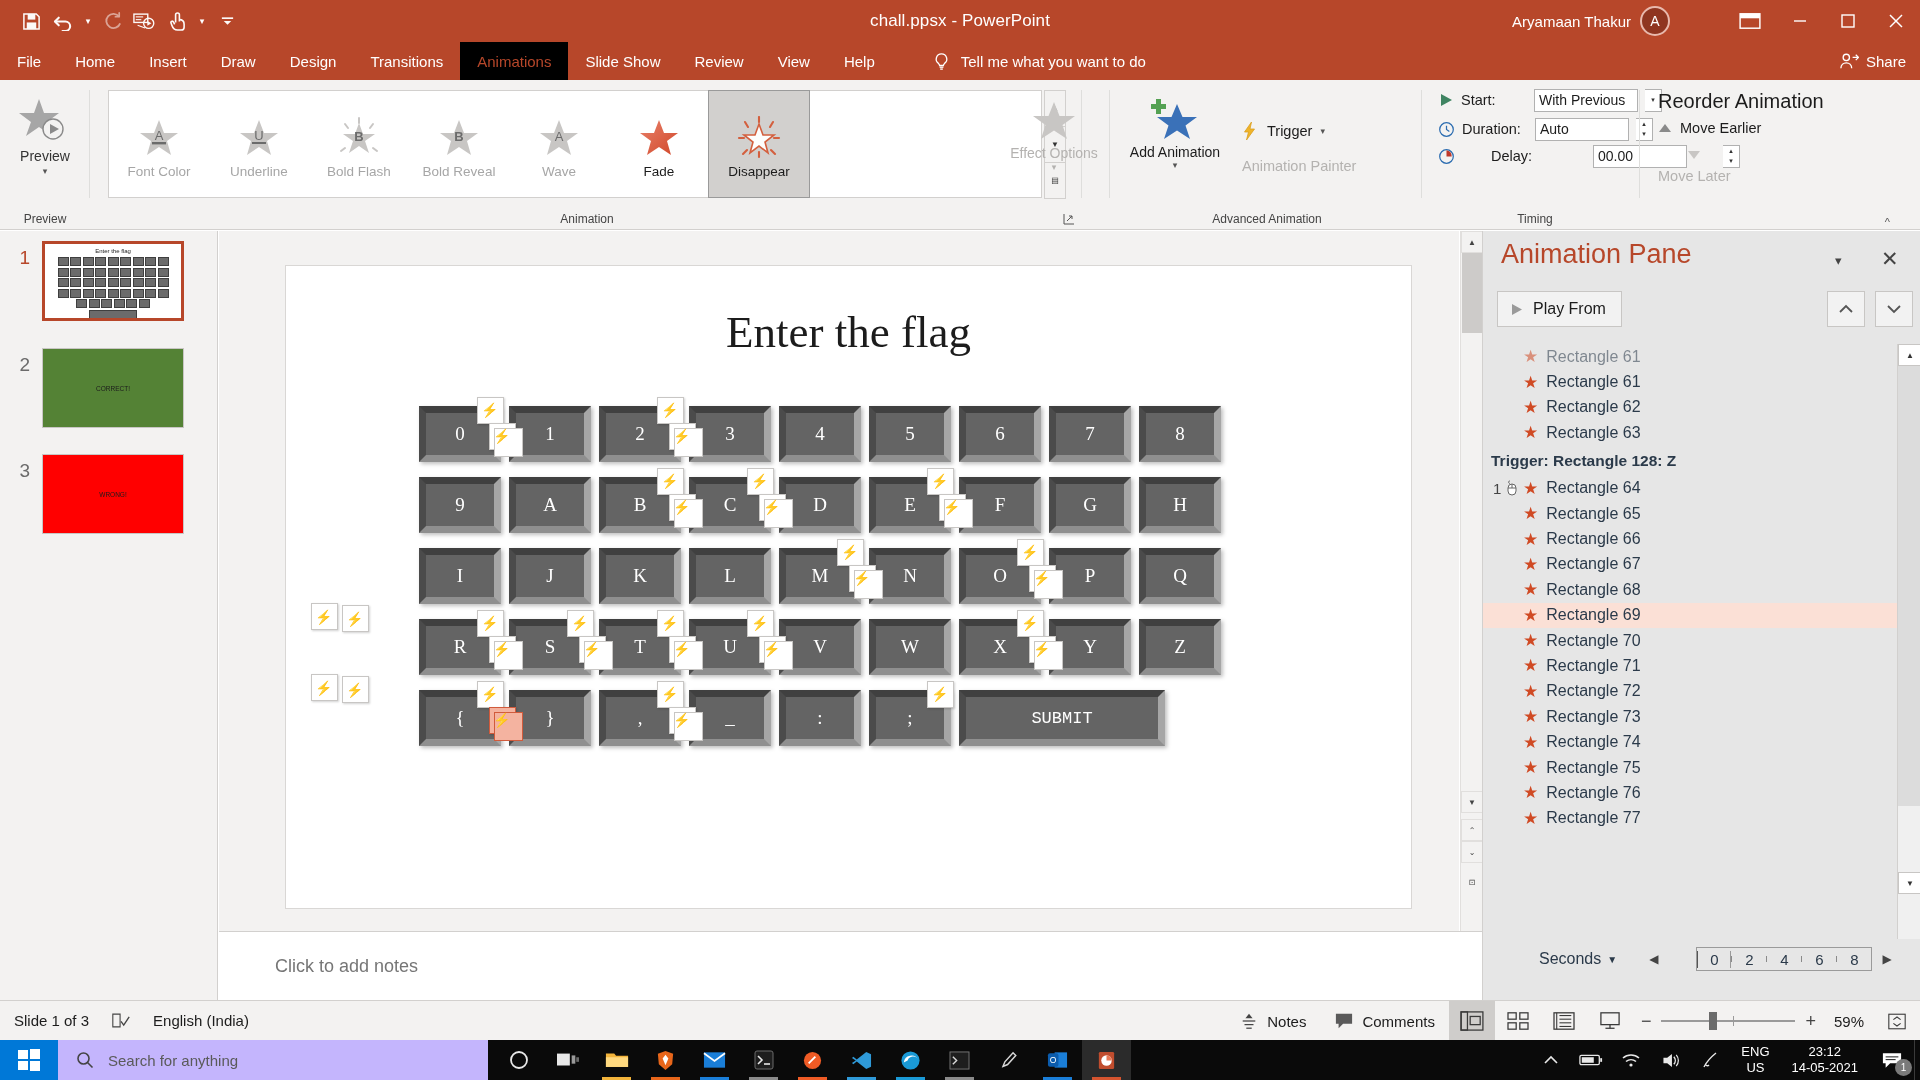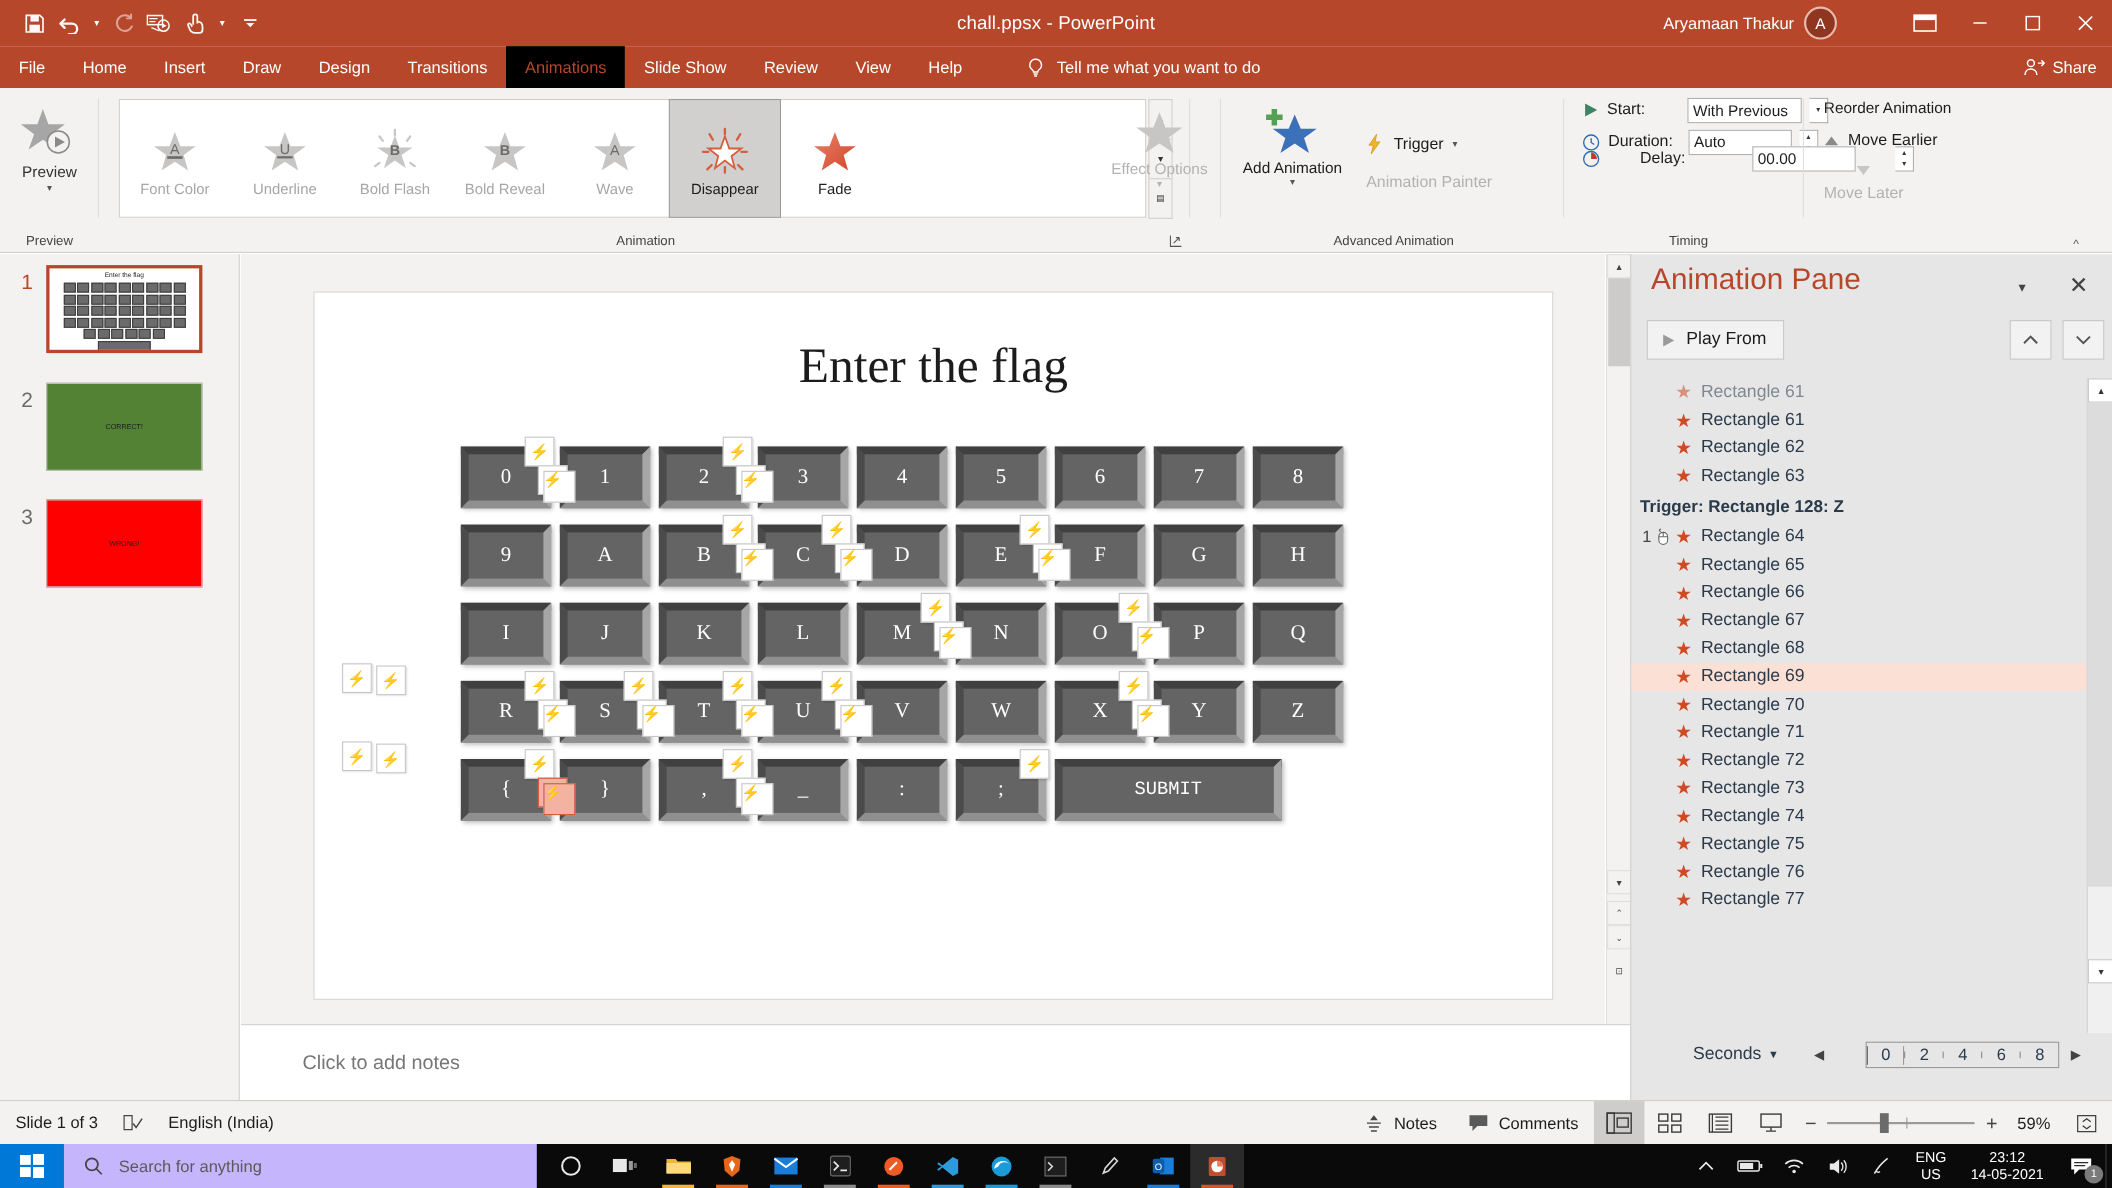--- a/index.html
+++ b/index.html
@@ -133,36 +133,36 @@
   }
   .adv-item.trigger { top: 38px; }
   .adv-item.painter { top: 68px; color: #b4b2b0; flex-direction: column; }
   .caret-sm { font-size: 9px; color: #555; }
 
   
   .g-timing { left: 1430px; width: 210px; }
   .tm-row { position: absolute; left: 8px; display: flex; align-items: center; gap: 7px; font-size: 14.5px; height: 24px; }
   .tm-row.r1 { top: 8px; }
   .tm-row.r2 { top: 37px; }
-  .tm-row.r3 { top: 52px; gap: 36px; }
+  .tm-row.r3 { top: 64px; gap: 36px; }
   .tm-label { width: 66px; color: #1c1c1c; }
   .tm-field {
     width: 94px; height: 23px; background: #fff; border: 1px solid #b1b1b1;
     display: flex; align-items: center; padding: 0 4px; font-size: 14px; color: #1c1c1c;
   }
   .tm-field.wide { width: 104px; }
   .tm-spin {
     width: 17px; height: 23px; border: 1px solid #b1b1b1; border-left: none; background: #fff;
     display: flex; flex-direction: column;
   }
   .tm-spin span { flex: 1; display: flex; align-items: center; justify-content: center; font-size: 7px; color: #333; }
 
   
   .g-reorder { left: 1648px; width: 250px; }
-  .ro-title { position: absolute; top: 10px; left: 10px; font-size: 14px; color: #1c1c1c; }
+  .ro-title { position: absolute; top: 10px; left: 10px; font-size: 20px; color: #1c1c1c; }
   .ro-item { position: absolute; left: 10px; display: flex; align-items: center; gap: 8px; font-size: 14.5px; }
   .ro-item.up { top: 40px; color: #1c1c1c; }
   .ro-item.down { top: 69px; color: #b4b2b0; flex-direction: column; }
   .ribbon-collapse { position: absolute; right: 8px; bottom: 2px; font-size: 11px; color: #555; }
 
   
   .thumbs {
     position: absolute; top: 231px; left: 0; width: 218px; height: 769px;
     background: #f3f2f1; border-right: 1px solid #d2d0ce;
   }
@@ -510,49 +510,49 @@
         </div>
 
         <div class="gal-item">
           <svg width="46" height="44" viewBox="0 0 46 44">
               <path d="M23 4 L28 17 L42 17 L31 25 L35 39 L23 31 L11 39 L15 25 L4 17 L18 17 Z" fill="#c8c6c4"></path>
               <text x="23" y="25" font-size="13" text-anchor="middle" fill="#6b6b6b" font-family="Liberation Sans">A</text>
             </svg>
           <span class="gal-label">Wave</span>
         </div>
 
+        <div class="gal-item colored">
+          <svg width="46" height="44" viewBox="0 0 46 44">
+              <defs>
+                <linearGradient id="fg" x1="0" y1="0" x2="1" y2="1">
+                  <stop offset="0" stop-color="#e8816a"></stop>
+                  <stop offset="1" stop-color="#d1472a"></stop>
+                </linearGradient>
+              </defs>
+              <path d="M23 4 L28 17 L42 17 L31 25 L35 39 L23 31 L11 39 L15 25 L4 17 L18 17 Z" fill="url(#fg)"></path>
+            </svg>
+          <span class="gal-label">Fade</span>
+        </div>
+
         <div class="gal-item selected">
           <svg width="46" height="44" viewBox="0 0 46 44">
               <path d="M23 8 L27 19 L38 19 L29 26 L32 37 L23 30 L14 37 L17 26 L8 19 L19 19 Z" fill="#fdfdfd" stroke="#d35f3e" stroke-width="1.6"></path>
               <g stroke="#d35f3e" stroke-width="2.1" stroke-linecap="round">
                 <line x1="23" y1="1" x2="23" y2="6"></line>
                 <line x1="9" y1="6" x2="12" y2="11"></line>
                 <line x1="37" y1="6" x2="34" y2="11"></line>
                 <line x1="3" y1="22" x2="8" y2="22"></line>
                 <line x1="43" y1="22" x2="38" y2="22"></line>
                 <line x1="7" y1="38" x2="11" y2="34"></line>
                 <line x1="39" y1="38" x2="35" y2="34"></line>
                 <line x1="23" y1="41" x2="23" y2="36"></line>
               </g>
             </svg>
           <span class="gal-label">Disappear</span>
         </div>
-
-        <div class="gal-item colored">
-          <svg width="46" height="44" viewBox="0 0 46 44">
-              <defs>
-                <linearGradient id="fg" x1="0" y1="0" x2="1" y2="1">
-                  <stop offset="0" stop-color="#e8816a"></stop>
-                  <stop offset="1" stop-color="#d1472a"></stop>
-                </linearGradient>
-              </defs>
-              <path d="M23 4 L28 17 L42 17 L31 25 L35 39 L23 31 L11 39 L15 25 L4 17 L18 17 Z" fill="url(#fg)"></path>
-            </svg>
-          <span class="gal-label">Fade</span>
-        </div>
       </div>
 
       <div class="gal-scroll">
         <div>▲</div>
         <div>▼</div>
         <div>▤</div>
       </div>
 
       <div class="rb-grouplabel">Animation</div>
       <div class="dlg-launcher">

